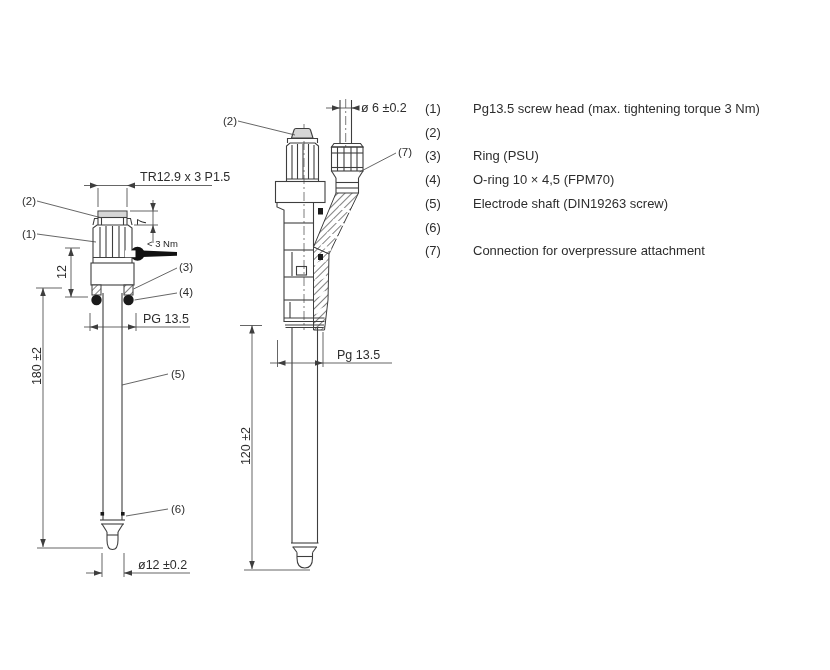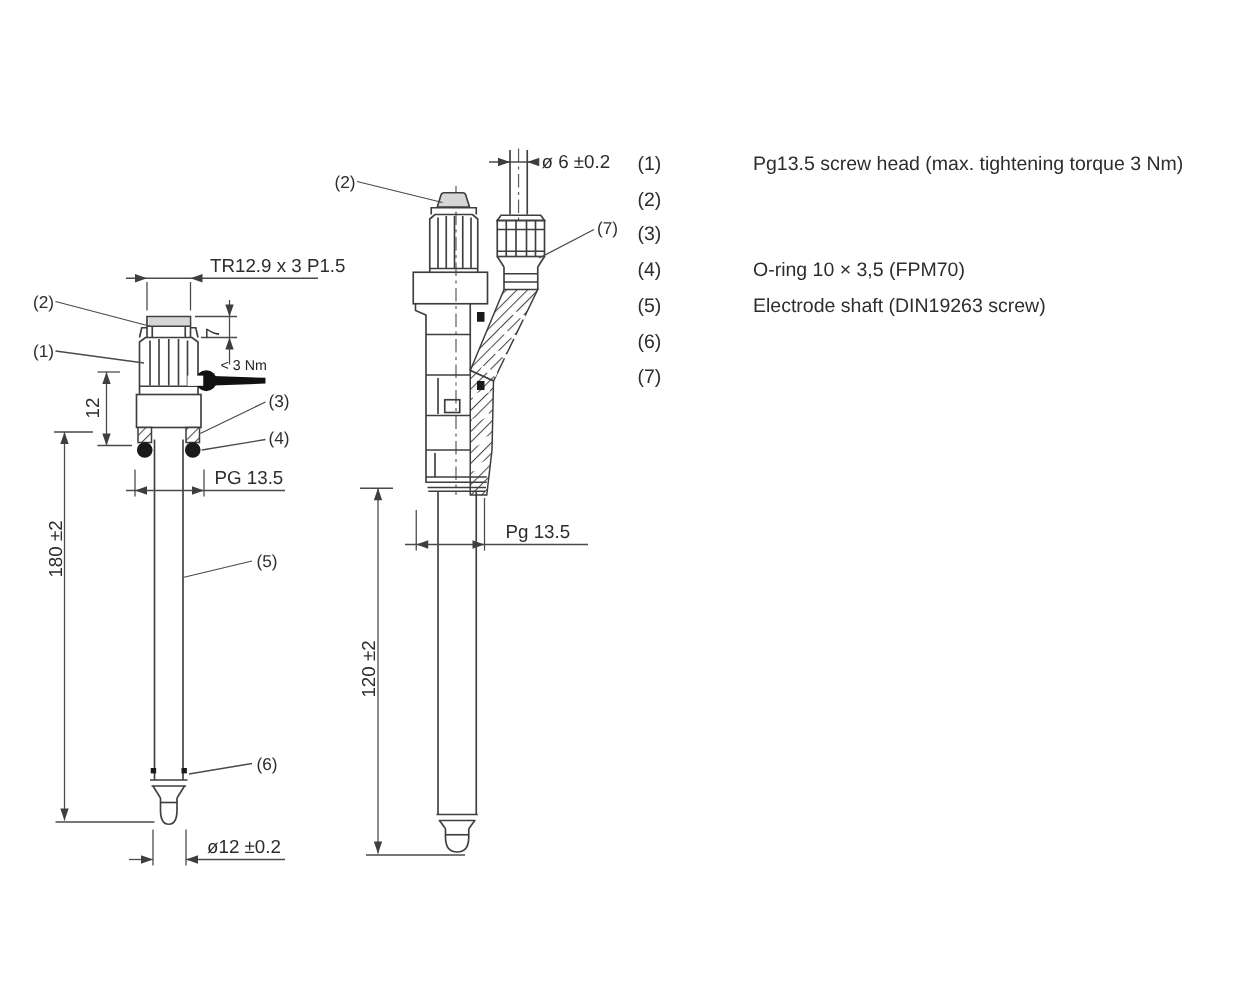--- a/index.html
+++ b/index.html
@@ -3,21 +3,21 @@
 <meta charset="utf-8">
 <style>
   html,body{margin:0;padding:0;background:#ffffff;}
   #stage{position:relative;width:830px;height:670px;background:#ffffff;overflow:hidden;
          font-family:"Liberation Sans", sans-serif;}
   #drawing{position:absolute;left:0;top:0;}
   
   #legend{position:absolute;left:425px;top:101px;width:390px;color:#2d2d2d;}
   .legend-row{position:absolute;left:0;width:390px;display:flex;font-size:13px;line-height:15px;}
   .legend-num{width:48px;flex:0 0 48px;}
-  .legend-text{flex:1;margin-left:29px;}
+  .legend-text{flex:1;}
   
   .ol{fill:none;stroke:#3e3e3e;stroke-width:1.1;}
   .olw{fill:#ffffff;stroke:#3e3e3e;stroke-width:1.1;}
   .thin{fill:none;stroke:#4a4a4a;stroke-width:0.85;}
   .arr{fill:#3e3e3e;stroke:none;}
   .lbl{fill:#2d2d2d;font-family:"Liberation Sans",sans-serif;font-size:12.5px;}
   .ref{fill:#2d2d2d;font-family:"Liberation Sans",sans-serif;font-size:11.5px;}
   .small{fill:#1f1f1f;font-family:"Liberation Sans",sans-serif;font-size:9.5px;}
   .cl{fill:none;stroke:#5a5a5a;stroke-width:0.8;stroke-dasharray:9 3 2 3;}
 </style>
@@ -294,30 +294,32 @@
   <div id="legend">
     <div class="legend-row" style="top:0px">
       <span class="legend-num">(1)</span>
       <span class="legend-text">Pg13.5 screw head (max. tightening torque 3 Nm)</span>
     </div>
     <div class="legend-row" style="top:24px">
       <span class="legend-num">(2)</span>
     </div>
     <div class="legend-row" style="top:47px">
       <span class="legend-num">(3)</span>
+      <span class="legend-text">Ring (PSU)</span>
     </div>
     <div class="legend-row" style="top:71px">
       <span class="legend-num">(4)</span>
-      <span class="legend-text">O-ring 10 × 3,5 (FPM70)</span>
+      <span class="legend-text">O-ring 10 × 4,5 (FPM70)</span>
     </div>
     <div class="legend-row" style="top:95px">
       <span class="legend-num">(5)</span>
       <span class="legend-text">Electrode shaft (DIN19263 screw)</span>
     </div>
     <div class="legend-row" style="top:119px">
       <span class="legend-num">(6)</span>
     </div>
     <div class="legend-row" style="top:142px">
       <span class="legend-num">(7)</span>
+      <span class="legend-text">Connection for overpressure attachment</span>
     </div>
   </div>
 
 </div>
 
 </body></html>

